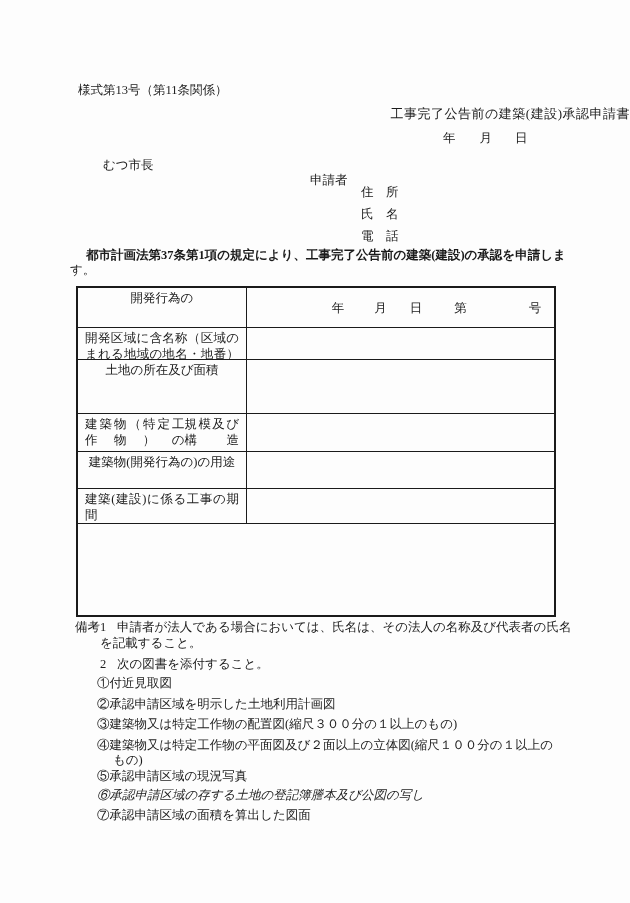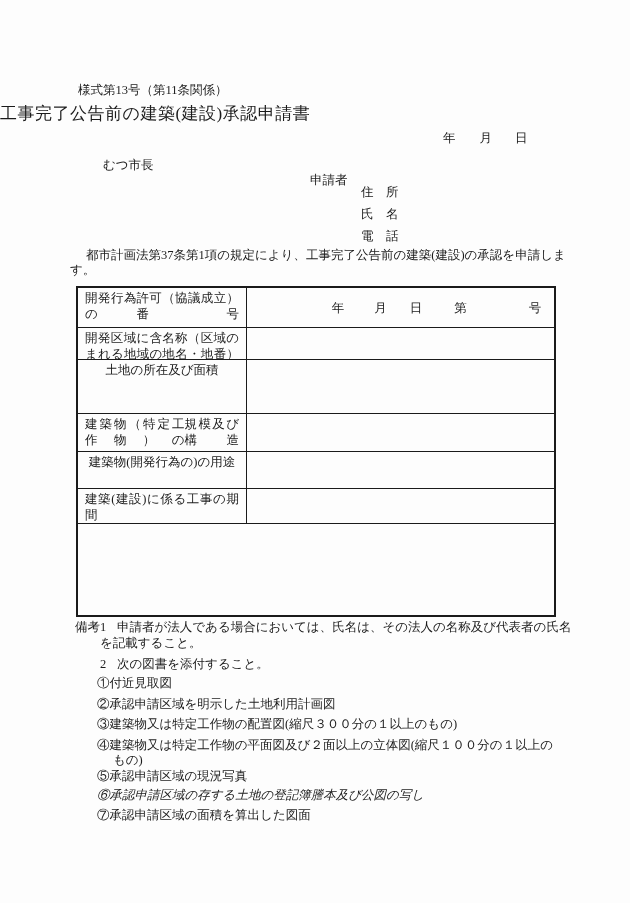--- a/index.html
+++ b/index.html
@@ -7,21 +7,21 @@
   body {
     position:relative;
     width:630px; height:903px;
     background:#fdfdfd;
     font-family:"Liberation Serif","DejaVu Serif",serif;
     color:#1b1b1b;
     font-size:12.5px;
     line-height:16px;
   }
   .abs { position:absolute; white-space:nowrap; }
-  .title { left:0; right:0; text-align:left; font-size:17px; letter-spacing:.5px; }
+  .title { left:0; right:0; text-align:right; font-size:13px; letter-spacing:.5px; }
   .gap24 { display:inline-block; margin-left:24px; }
   .gap23 { display:inline-block; margin-left:23px; }
 
   
   .form-table {
     position:absolute; left:76px; top:286px; width:480px;
     display:grid;
     grid-template-columns:169px 1fr;
     grid-template-rows:40px 32px 54px 38px 37px 35px 91px;
     border:2px solid #1b1b1b;
@@ -52,28 +52,27 @@
   <span>年</span><span class="gap24">月</span><span class="gap23">日</span>
 </div>
 
 <div class="abs" style="left:103px; top:157px;text-align:center;">むつ市長</div>
 
 <div class="abs" style="left:310px; top:172px;">申請者</div>
 <div class="abs" style="left:361px; top:184px;">住　所</div>
 <div class="abs" style="left:361px; top:206px;">氏　名</div>
 <div class="abs" style="left:361px; top:228px;">電　話</div>
 
-<div class="abs" style="left:86px; top:247px;">都市計画法第37条第1項の規定により、工事完了公告前の建築(建設)の承認を申請しま</div>
+<div class="abs" style="left:86px; top:247px;font-weight:bold;">都市計画法第37条第1項の規定により、工事完了公告前の建築(建設)の承認を申請しま</div>
 <div class="abs" style="left:70px; top:262px;">す。</div>
 
 <div class="form-table">
 
   <div class="cell">
     <div class="jline">開発行為の</div>
-    <div class="jline">許可（協議成立）番号</div>
   </div>
   <div class="cell value">
     <span class="vp vp0">年</span>
     <span class="vp vp1">月</span>
     <span class="vp vp2">日</span>
     <span class="vp vp3">第</span>
     <span class="vp vp4">号</span>
   </div>
 
   <div class="cell">

